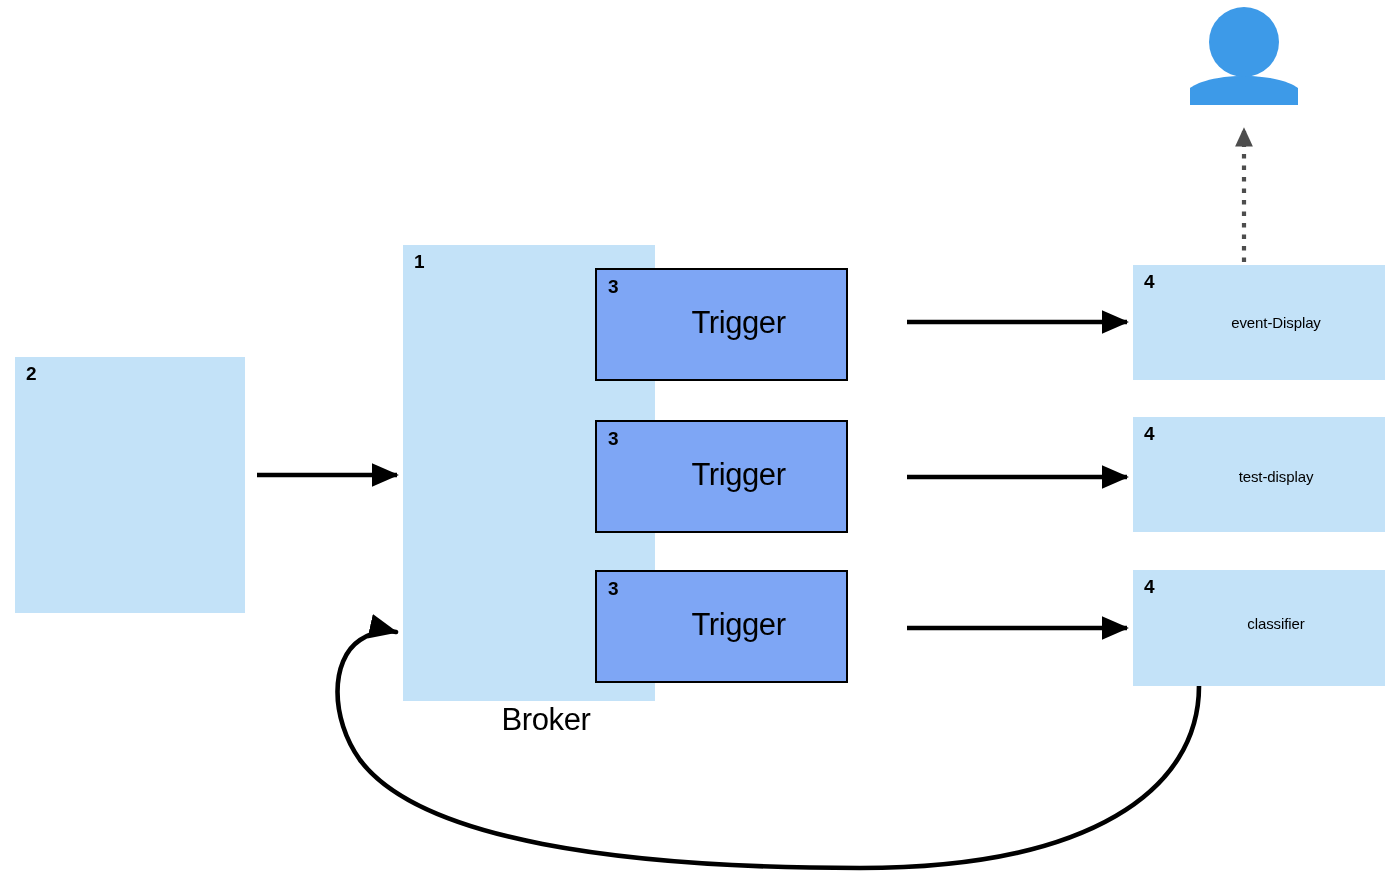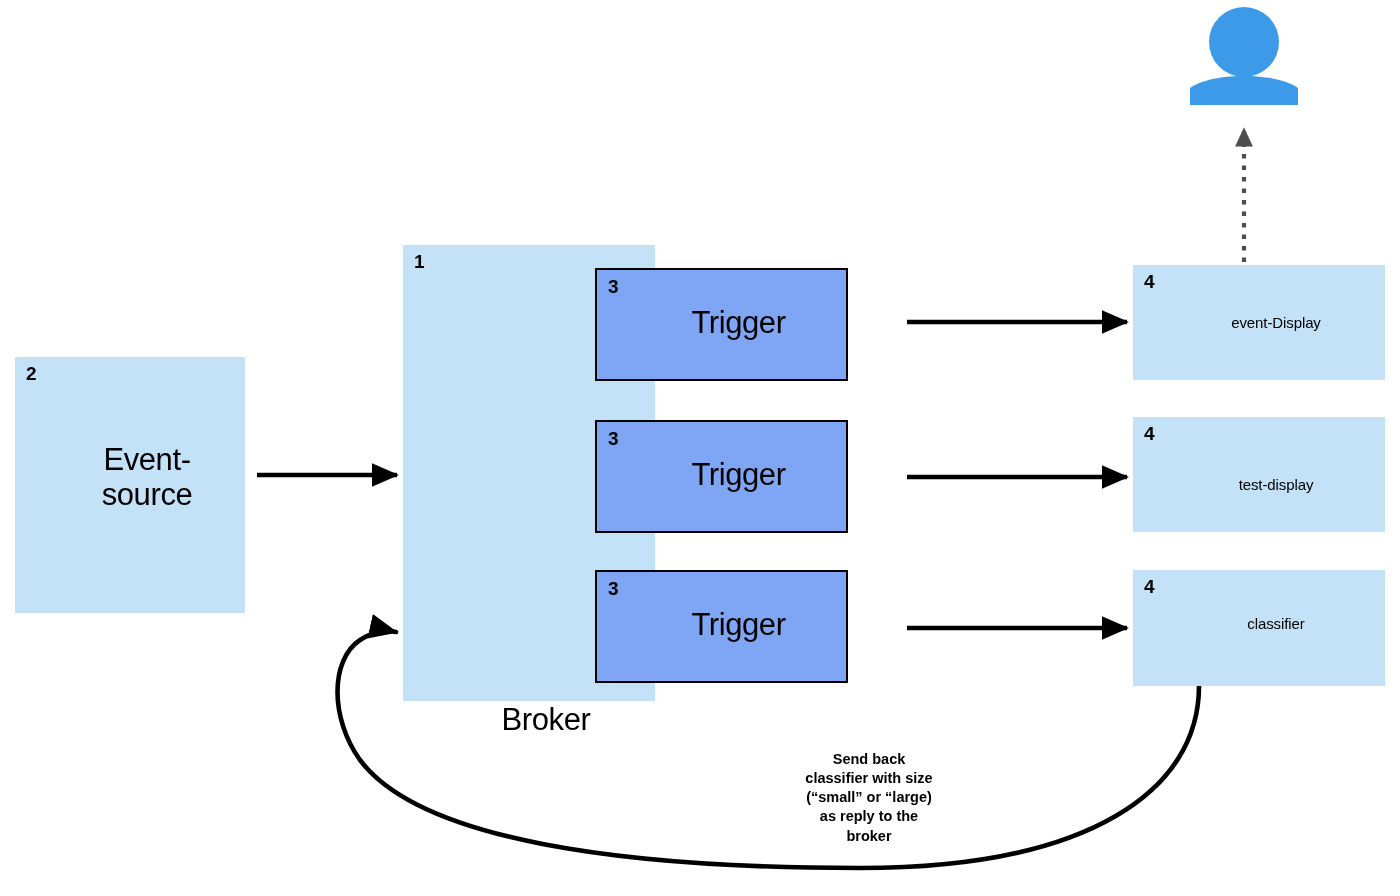--- a/index.html
+++ b/index.html
@@ -144,22 +144,20 @@
     </g>
   </svg>
 
   <div class="box box-light" id="broker-box" style="left:403px; top:245px; width:252px; height:456px;">
     <span class="num">1</span>
     <span class="box-label label-big" style="top:458px;">Broker</span>
   </div>
 
   <div class="box box-light" id="event-source-box" style="left:15px; top:357px; width:230px; height:256px;">
     <span class="num">2</span>
-    <span class="box-label label-big" style="top:86px;">Event-
-source</span>
   </div>
 
   <div class="box box-trigger" style="left:595px; top:268px; width:253px; height:113px;">
     <span class="num">3</span>
     <span class="box-label label-big" style="top:36px;">Trigger</span>
   </div>
 
   <div class="box box-trigger" style="left:595px; top:420px; width:253px; height:113px;">
     <span class="num">3</span>
     <span class="box-label label-big" style="top:36px;">Trigger</span>
@@ -170,27 +168,22 @@
     <span class="box-label label-big" style="top:36px;">Trigger</span>
   </div>
 
   <div class="box box-light" style="left:1133px; top:265px; width:252px; height:115px;">
     <span class="num">4</span>
     <span class="box-label label-small" style="top:50px;">event-Display</span>
   </div>
 
   <div class="box box-light" style="left:1133px; top:417px; width:252px; height:115px;">
     <span class="num">4</span>
-    <span class="box-label label-small" style="top:60px;">test-display</span>
+    <span class="box-label label-small" style="top:52px;">test-display</span>
   </div>
 
   <div class="box box-light" style="left:1133px; top:570px; width:252px; height:116px;">
     <span class="num">4</span>
     <span class="box-label label-small" style="top:46px;">classifier</span>
   </div>
 
-  <div class="caption" style="left:760px; top:750px; width:218px;">Send back
-classifier with size
-(“small” or “large)
-as reply to the
-broker</div>
 
 </div>
 
 </body></html>

